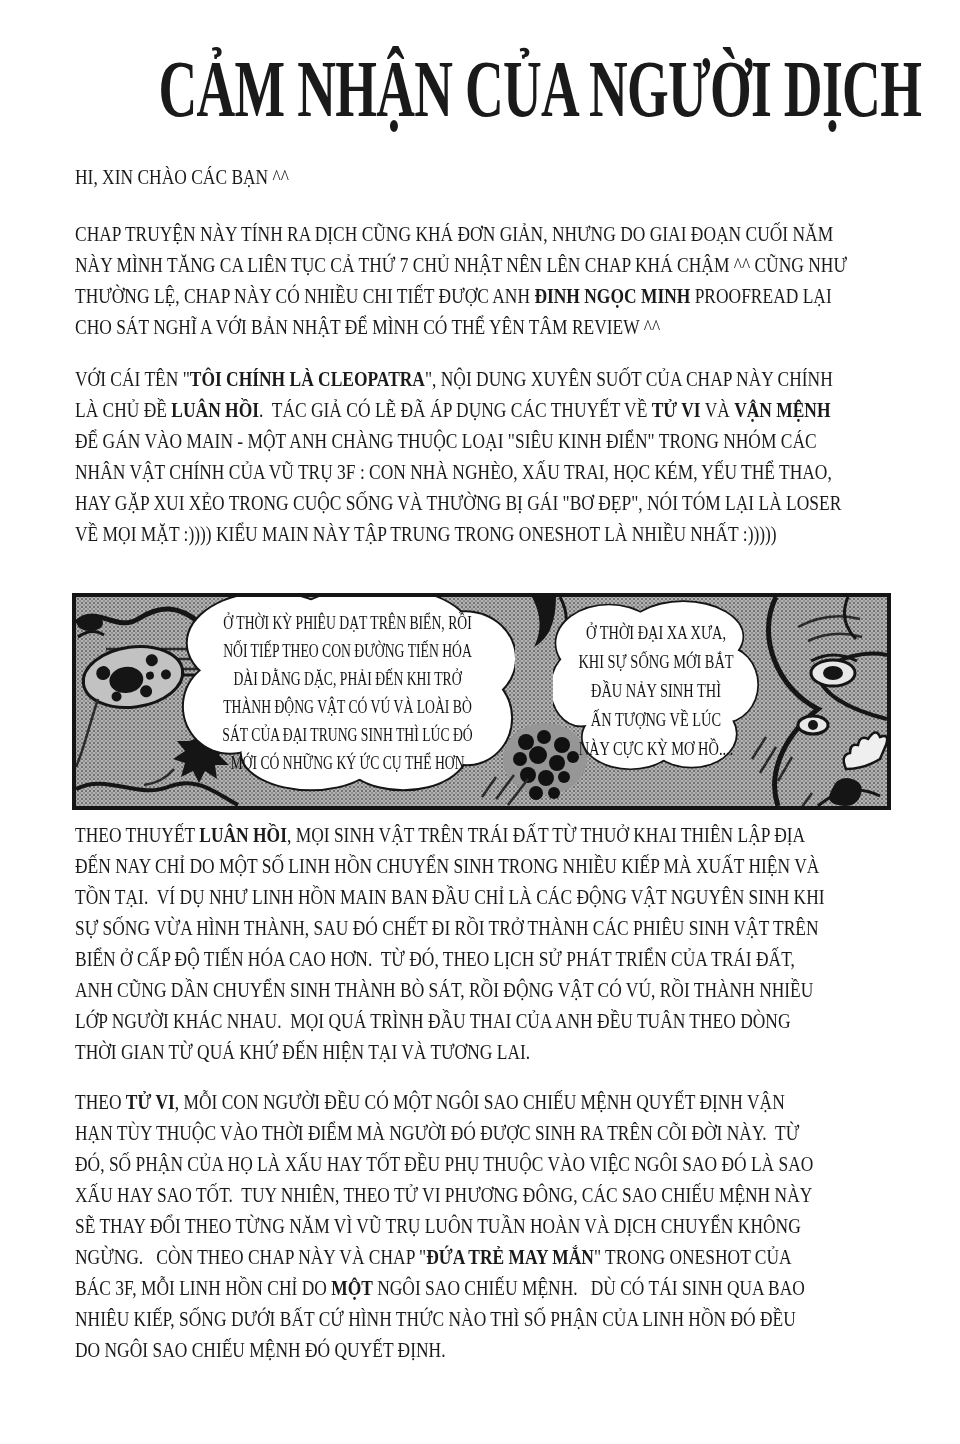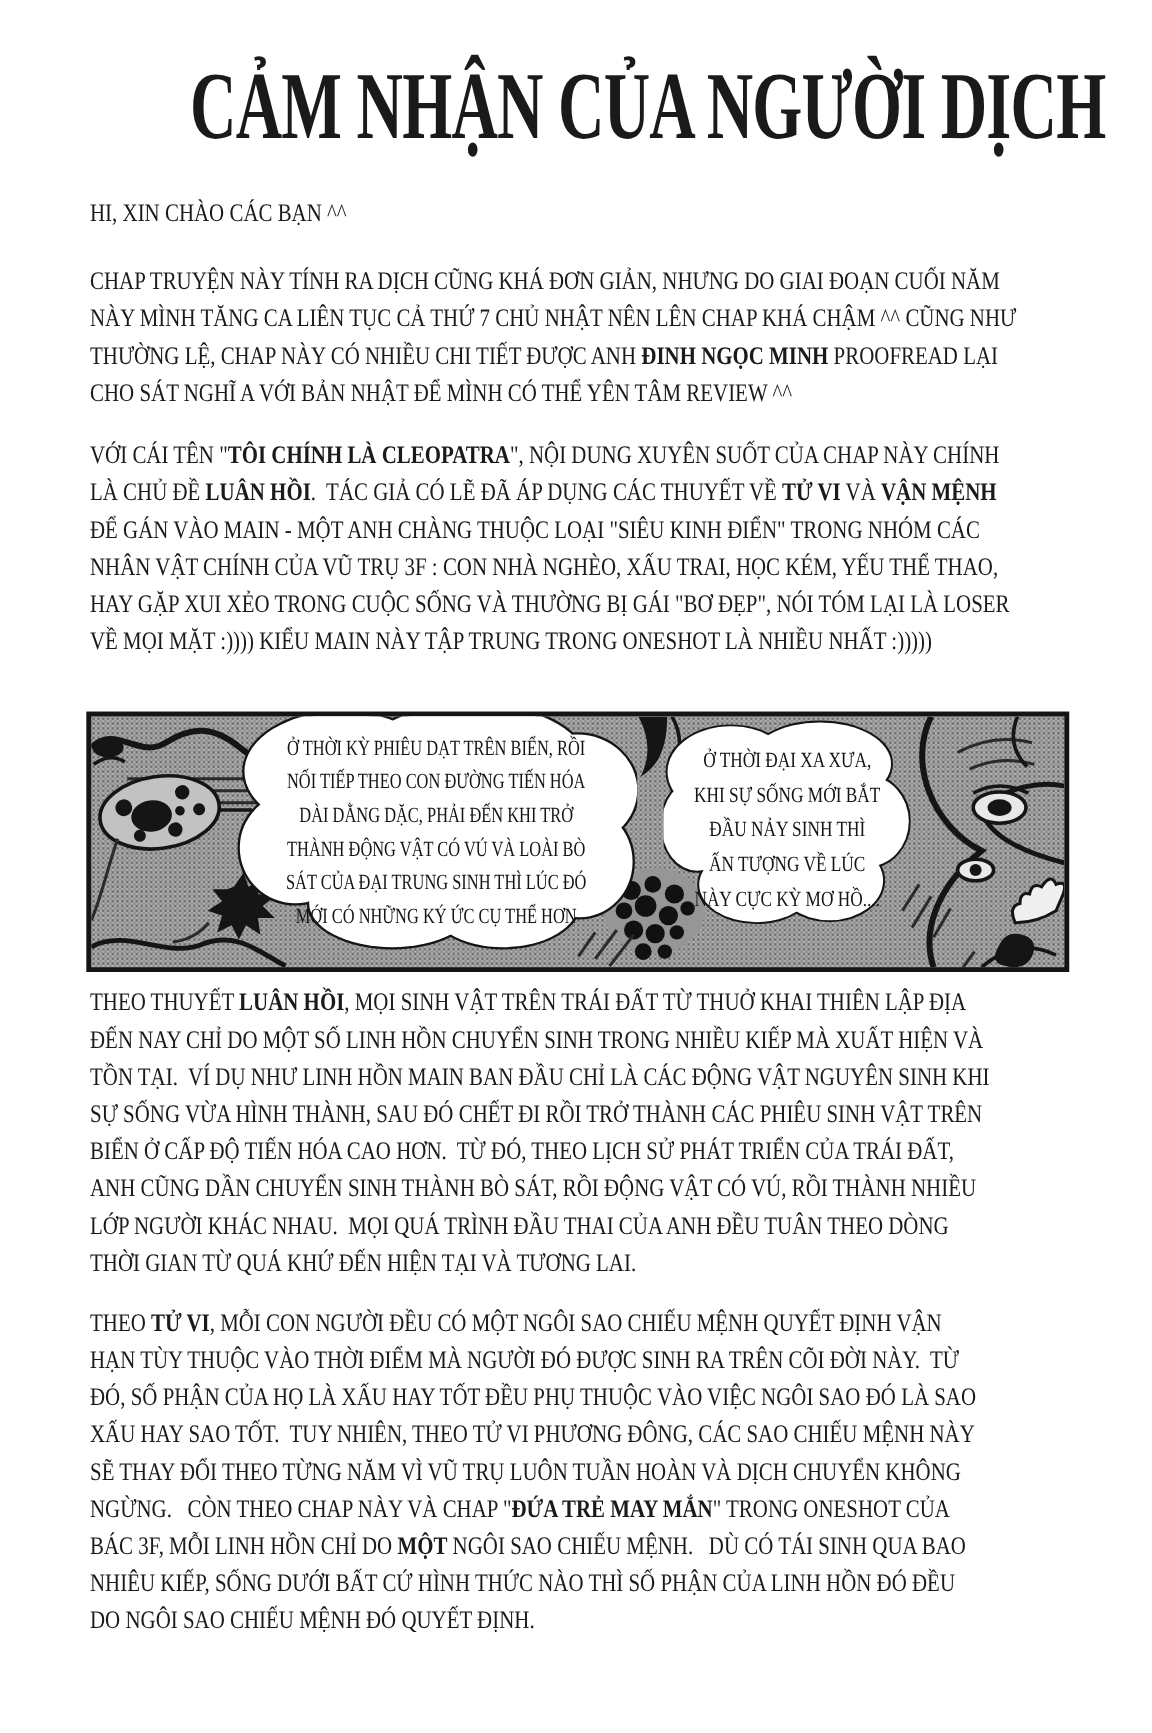--- a/index.html
+++ b/index.html
@@ -33,21 +33,21 @@
     overflow:hidden;
     background-color:var(--panel-bg,#b3b3b3);
     background-image:
       radial-gradient(circle,rgba(50,50,50,.50) 1px,rgba(0,0,0,0) 1.4px),
       radial-gradient(circle,rgba(80,80,80,.35) 1px,rgba(0,0,0,0) 1.3px);
     background-size:4px 4px,4px 4px;
     background-position:0 0,2px 2px;
   }
   .panel-art{position:absolute;left:0;top:0;width:811px;height:209px;}
   .bubble{position:absolute;}
-  .bubble-left{left:120px;top:-6px;width:335px;height:206px;}
+  .bubble-left{left:104px;top:-6px;width:335px;height:206px;}
   .bubble-right{left:477px;top:-6px;width:206px;height:200px;}
   .bubble-shape{position:absolute;left:0;top:0;width:100%;height:100%;overflow:hidden;}
   .bubble-text{
     position:absolute;left:0;width:100%;text-align:center;
     font-size:18px;line-height:28px;color:var(--panel-ink,#141414);
   }
   .bubble-left .bubble-text{top:18px;transform:scaleX(.76);transform-origin:50% 0;}
   .bubble-right .bubble-text{top:28px;line-height:29px;transform:scaleX(.80);transform-origin:50% 0;}
 </style>
 </head>

